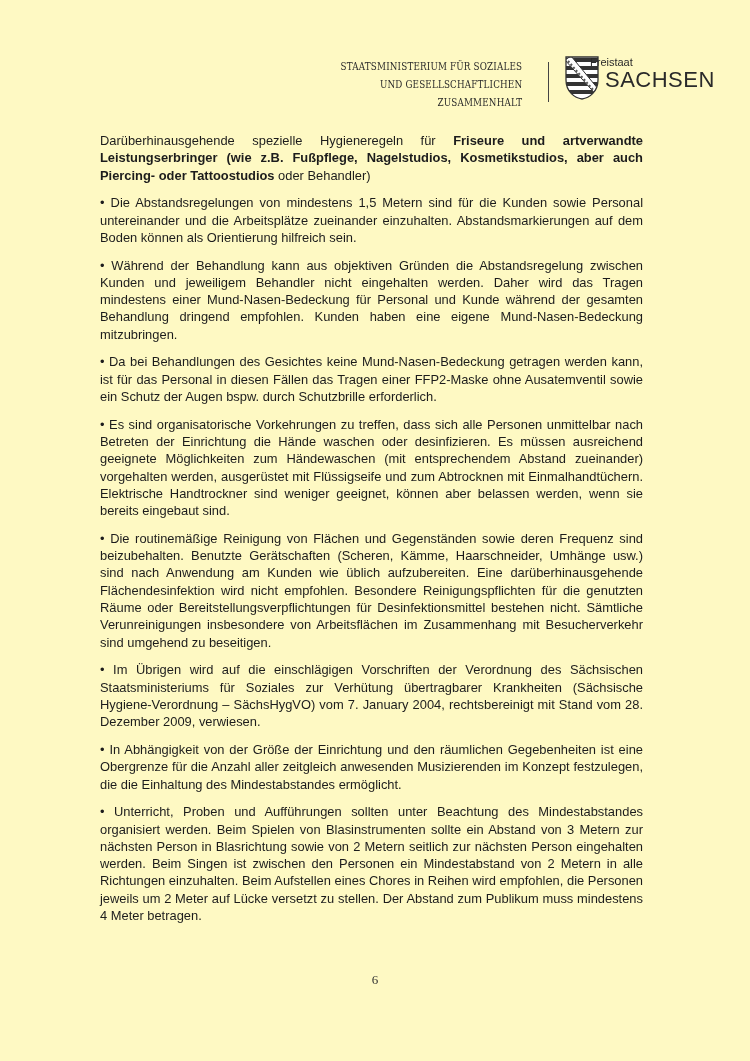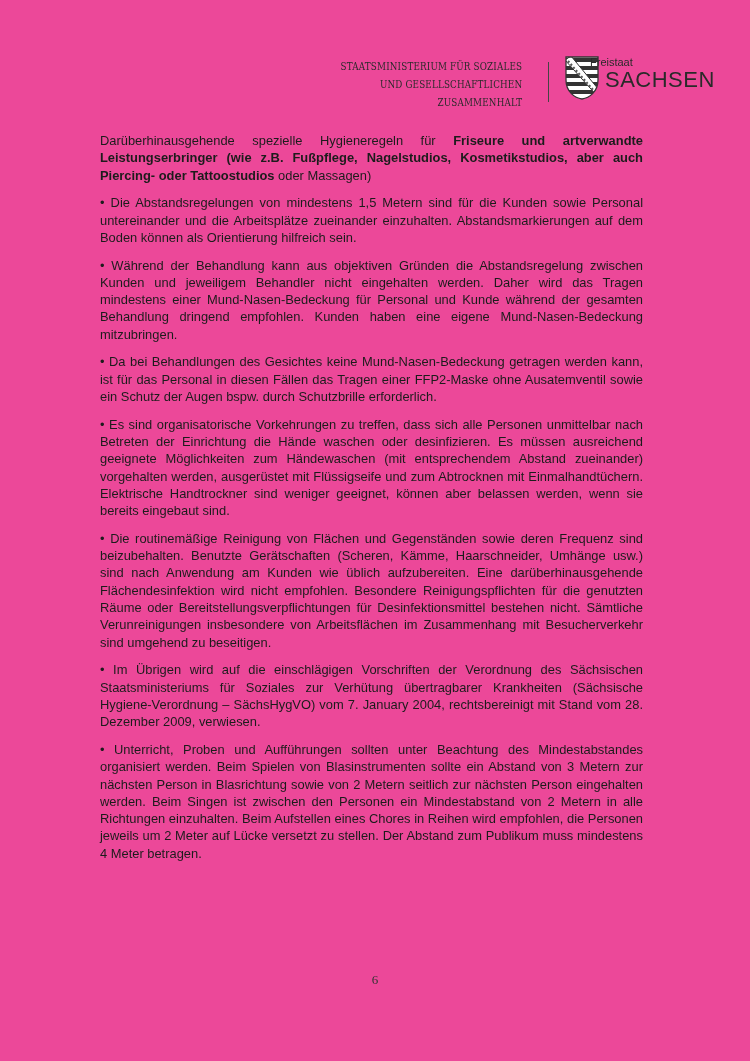--- a/index.html
+++ b/index.html
@@ -1,17 +1,17 @@
 <!DOCTYPE html>
 <html><head>
 <meta charset="utf-8">
 <style>
   html, body { margin: 0; padding: 0; background: #ffffff; }
   body { width: 750px; height: 1061px; position: relative; overflow: hidden; color: #1a1a1a; }
-  .page { position: absolute; left: 0; top: 0; width: 750px; height: 1061px; background: #ec4899; }
+  .page { position: absolute; left: 0; top: 0; width: 750px; height: 1061px; background: #fef9c3; }
 
   .header { position: absolute; top: 56px; left: 330px; width: 400px; height: 56px; }
   .ministry { position: absolute; right: 208px; top: 2px; text-align: right;
     font-family: "DejaVu Serif", serif; font-size: 10.2px; letter-spacing: 0.2px; line-height: 18px; color: #2a2a2a;
     transform: scaleX(0.86); transform-origin: right top; white-space: nowrap; }
   .divider { position: absolute; left: 218px; top: 6px; width: 1px; height: 40px; background: #444; }
   .crest { position: absolute; left: 235px; top: 0px; width: 34px; height: 44px; }
   .freistaat { position: absolute; left: 260px; top: 0px; font-family: "Liberation Sans", sans-serif; font-size: 11px; color: #2a2a2a; }
   .sachsen { position: absolute; left: 275px; top: 11px; font-family: "Liberation Sans", sans-serif; font-size: 22px; color: #2a2a2a; letter-spacing: 0.5px; text-align: center; }
 
@@ -53,26 +53,27 @@
         <path d="M3 5 L30 36" stroke="#555" stroke-width="2" stroke-dasharray="2 2"></path>
       </g>
       <path d="M1 1 H33 V24 C33 36 24 42 17 43 C10 42 1 36 1 24 Z" fill="none" stroke="#333" stroke-width="1.3"></path>
     </svg>
     <div class="freistaat">Freistaat</div>
     <div class="sachsen">SACHSEN</div>
   </div>
 
   <div class="body-text">
     <p class="para">
-      <span>Darüberhinausgehende spezielle Hygieneregeln für </span><span class="bold">Friseure und artverwandte Leistungserbringer (wie z.B. Fußpflege, Nagelstudios, Kosmetikstudios, aber auch Piercing- oder Tattoostudios</span><span> oder Massagen)</span>
+      <span>Darüberhinausgehende spezielle Hygieneregeln für </span><span class="bold">Friseure und artverwandte Leistungserbringer (wie z.B. Fußpflege, Nagelstudios, Kosmetikstudios, aber auch Piercing- oder Tattoostudios</span><span> oder Behandler)</span>
     </p>
     <p class="para">• Die Abstandsregelungen von mindestens 1,5 Metern sind für die Kunden sowie Personal untereinander und die Arbeitsplätze zueinander einzuhalten. Abstandsmarkierungen auf dem Boden können als Orientierung hilfreich sein.</p>
     <p class="para">• Während der Behandlung kann aus objektiven Gründen die Abstandsregelung zwischen Kunden und jeweiligem Behandler nicht eingehalten werden. Daher wird das Tragen mindestens einer Mund-Nasen-Bedeckung für Personal und Kunde während der gesamten Behandlung dringend empfohlen. Kunden haben eine eigene Mund-Nasen-Bedeckung mitzubringen.</p>
     <p class="para">• Da bei Behandlungen des Gesichtes keine Mund-Nasen-Bedeckung getragen werden kann, ist für das Personal in diesen Fällen das Tragen einer FFP2-Maske ohne Ausatemventil sowie ein Schutz der Augen bspw. durch Schutzbrille erforderlich.</p>
     <p class="para">• Es sind organisatorische Vorkehrungen zu treffen, dass sich alle Personen unmittelbar nach Betreten der Einrichtung die Hände waschen oder desinfizieren. Es müssen ausreichend geeignete Möglichkeiten zum Händewaschen (mit entsprechendem Abstand zueinander) vorgehalten werden, ausgerüstet mit Flüssigseife und zum Abtrocknen mit Einmalhandtüchern. Elektrische Handtrockner sind weniger geeignet, können aber belassen werden, wenn sie bereits eingebaut sind.</p>
     <p class="para">• Die routinemäßige Reinigung von Flächen und Gegenständen sowie deren Frequenz sind beizubehalten. Benutzte Gerätschaften (Scheren, Kämme, Haarschneider, Umhänge usw.) sind nach Anwendung am Kunden wie üblich aufzubereiten. Eine darüberhinausgehende Flächendesinfektion wird nicht empfohlen. Besondere Reinigungspflichten für die genutzten Räume oder Bereitstellungsverpflichtungen für Desinfektionsmittel bestehen nicht. Sämtliche Verunreinigungen insbesondere von Arbeitsflächen im Zusammenhang mit Besucherverkehr sind umgehend zu beseitigen.</p>
     <p class="para">• Im Übrigen wird auf die einschlägigen Vorschriften der Verordnung des Sächsischen Staatsministeriums für Soziales zur Verhütung übertragbarer Krankheiten (Sächsische Hygiene-Verordnung – SächsHygVO) vom 7. January 2004, rechtsbereinigt mit Stand vom 28. Dezember 2009, verwiesen.</p>
 
+    <p class="para">• In Abhängigkeit von der Größe der Einrichtung und den räumlichen Gegebenheiten ist eine Obergrenze für die Anzahl aller zeitgleich anwesenden Musizierenden im Konzept festzulegen, die die Einhaltung des Mindestabstandes ermöglicht.</p>
     <p class="para">• Unterricht, Proben und Aufführungen sollten unter Beachtung des Mindestabstandes organisiert werden. Beim Spielen von Blasinstrumenten sollte ein Abstand von 3 Metern zur nächsten Person in Blasrichtung sowie von 2 Metern seitlich zur nächsten Person eingehalten werden. Beim Singen ist zwischen den Personen ein Mindestabstand von 2 Metern in alle Richtungen einzuhalten. Beim Aufstellen eines Chores in Reihen wird empfohlen, die Personen jeweils um 2 Meter auf Lücke versetzt zu stellen. Der Abstand zum Publikum muss mindestens 4 Meter betragen.</p>
   </div>
 
   <div class="page-number">6</div>
 </div>
 
 </body></html>

